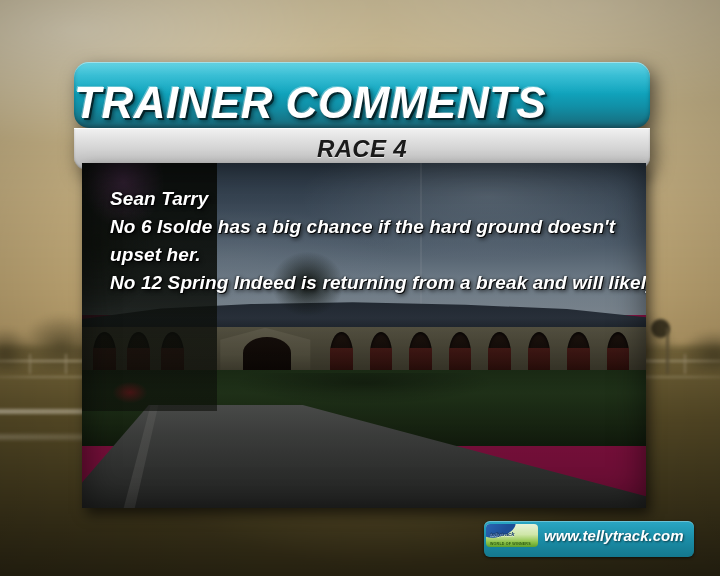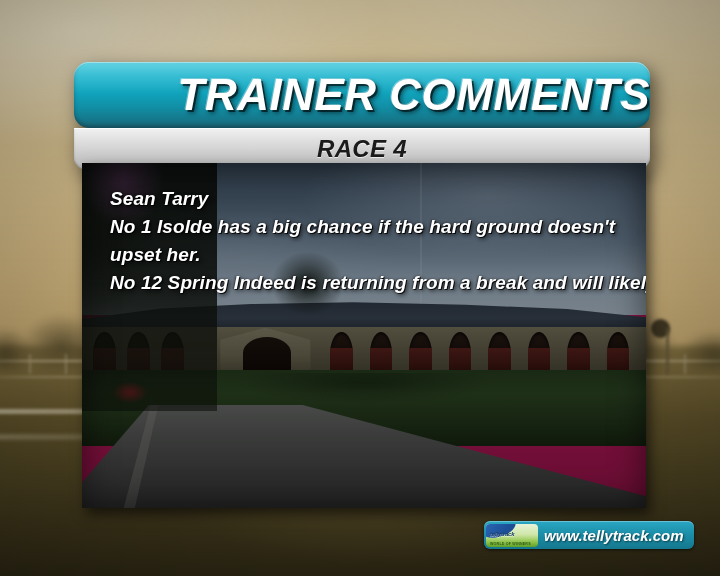--- a/index.html
+++ b/index.html
@@ -112,33 +112,34 @@
   }
   .title-bar::after {
     content: "";
     position: absolute; left: 0; right: 0; top: 0; height: 48%;
     background: linear-gradient(180deg, rgba(255,255,255,.26), rgba(255,255,255,0));
     pointer-events: none;
   }
   .title-text {
     position: relative;
     display: block;
-    text-align: right;
+    text-align: left;
     line-height: 66px;
     font-size: 44px;
     font-weight: bold;
     font-style: italic;
     letter-spacing: 0.5px;
     color: #ffffff;
     text-shadow:
        2px 2px 0 rgba(0,0,0,.55),
        3px 3px 5px rgba(0,0,0,.55),
       -1px -1px 0 rgba(255,255,255,.35);
     white-space: nowrap;
     z-index: 2;
+    margin-top: 8px;
   }
 
   
   .sub-bar {
     position: relative;
     margin: -8px 4px 0 4px;
     height: 42px;
     border-radius: 0 0 13px 13px;
     background: linear-gradient(180deg,
         #f2f2f2 0%, #e4e4e4 22%, #d2d2d2 52%, #c2c2c2 78%, #b6b6b6 100%);
@@ -278,21 +279,21 @@
   
   .watermark {
     position: absolute;
     left: 484px; top: 521px;
     height: 28px;
     display: flex;
     align-items: center;
     border-radius: 6px;
     background: linear-gradient(180deg, #2aa7c4 0%, #1b8ea8 48%, #14788e 100%);
     box-shadow: 0 1px 3px rgba(0,0,0,.6), inset 0 1px 0 rgba(255,255,255,.3);
-    padding: 0 10px 0 2px;
+    padding: 0 10px 8px 2px;
   }
   .wm-logo {
     position: relative;
     width: 52px; height: 23px;
     border-radius: 4px;
     background: linear-gradient(180deg, #e8f3d9 0%, #cfe6a8 46%, #8fc44a 78%, #5ea02b 100%);
     overflow: hidden;
     margin-right: 6px;
     flex: none;
   }
@@ -395,21 +396,21 @@
     <div class="ph-path"></div>
     <div class="ph-kerb"></div>
     <div class="ph-tree"></div>
     <div class="ph-left-veg"></div>
     <div class="ph-flowers"></div>
     <div class="ph-dark"></div>
     <div class="ph-inner-shadow"></div>
 
     <div class="comment-block">
       <span class="comment-line">Sean Tarry</span>
-      <span class="comment-line">No 1 Isolde has a big chance if the hard ground doesn't</span>
+      <span class="comment-line">No 6 Isolde has a big chance if the hard ground doesn't</span>
       <span class="comment-line">upset her.</span>
       <span class="comment-line">No 12 Spring Indeed is returning from a break and will likely</span>
     </div>
   </div>
 
   <div class="watermark">
     <div class="wm-logo">
       <div class="wm-logo-swoosh"></div>
       <span class="wm-logo-word">tellytrack</span>
       <span class="wm-logo-tag">WORLD OF WINNERS</span>

